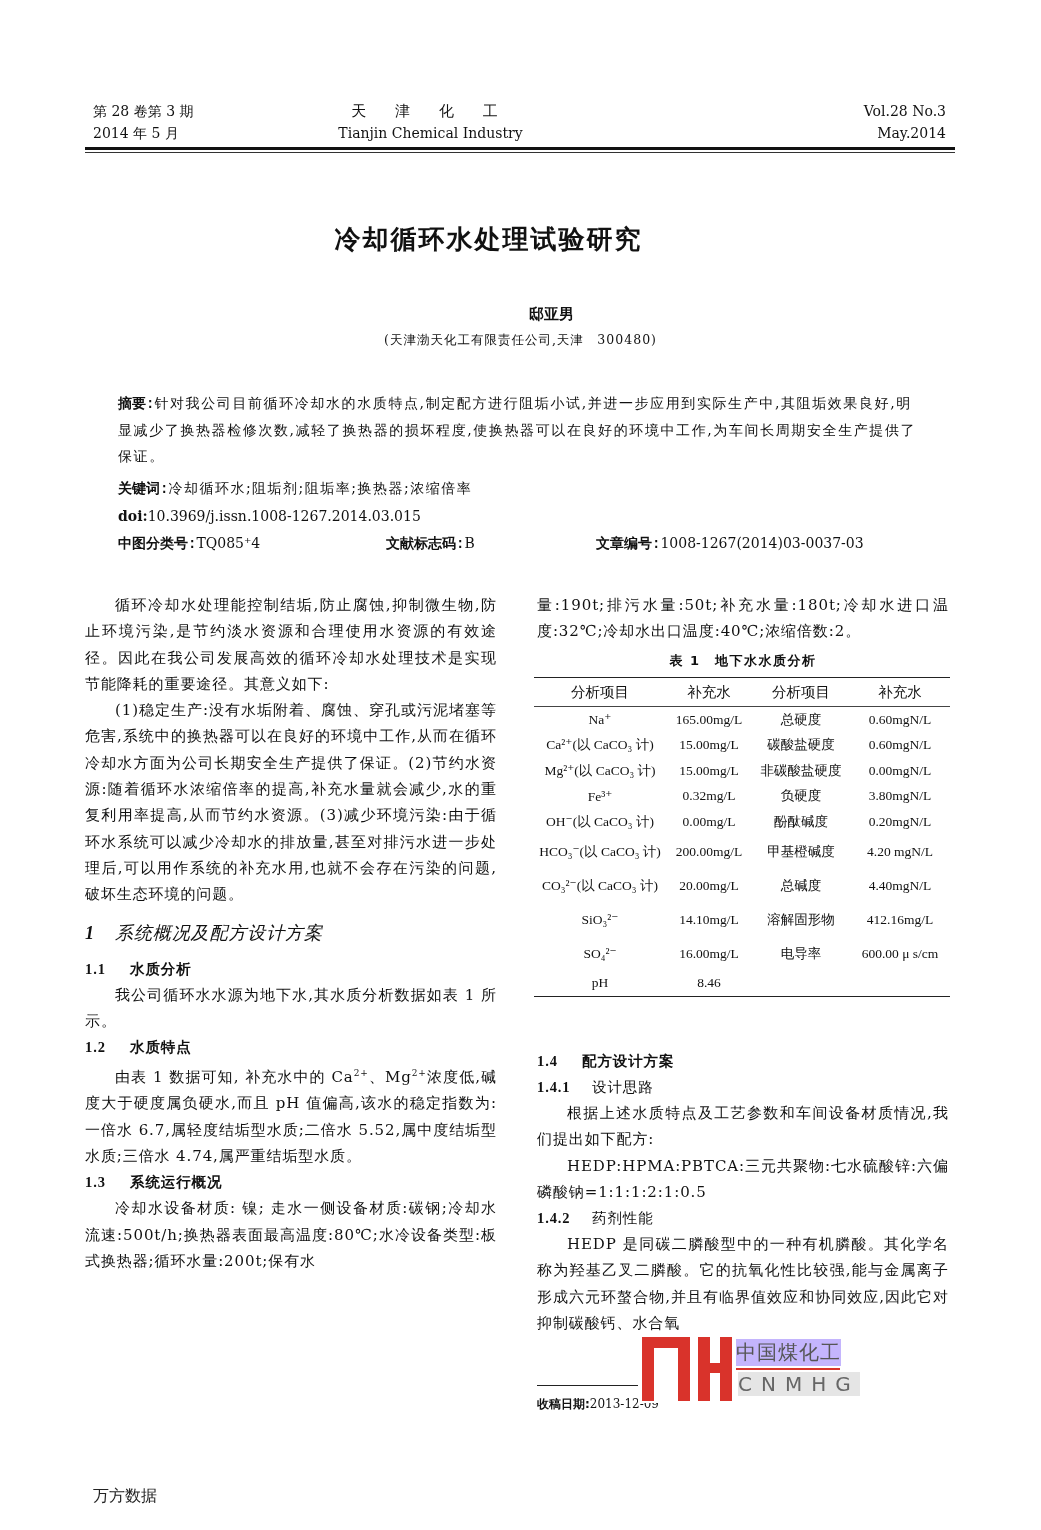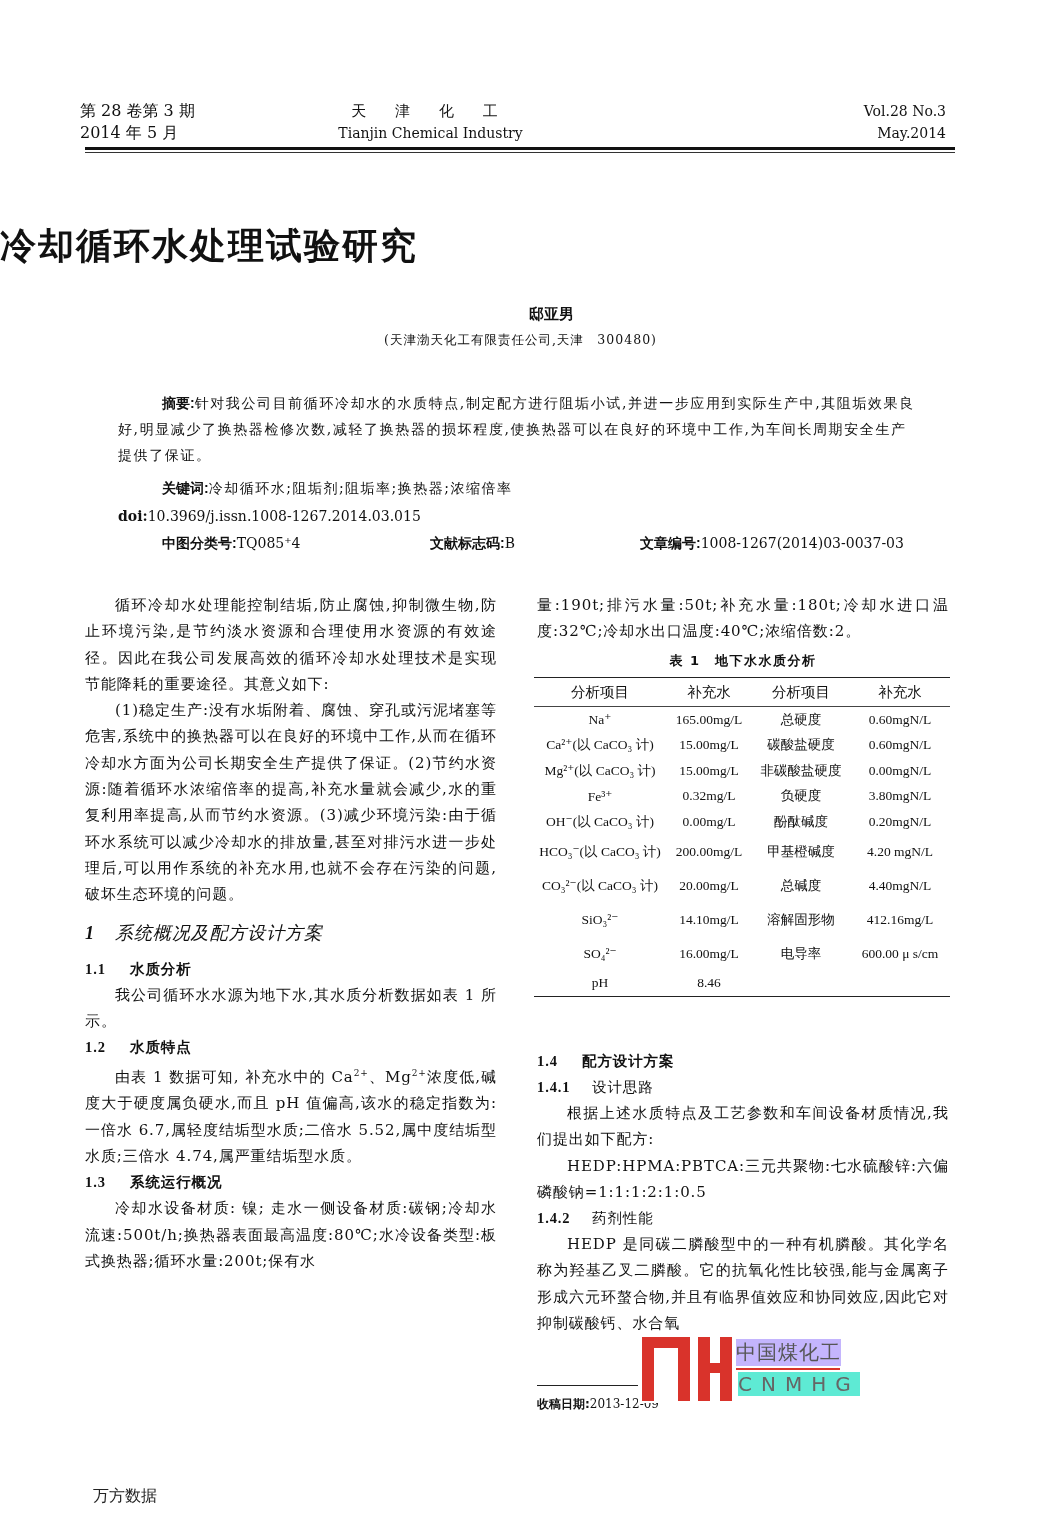--- a/index.html
+++ b/index.html
@@ -2,35 +2,35 @@
 <html><head>
 <meta charset="utf-8">
 <style>
   html, body { margin: 0; padding: 0; background: #ffffff; }
   body {
     width: 1041px; height: 1530px; position: relative; overflow: hidden;
     font-family: "DejaVu Serif", "Liberation Serif", serif; color: #111;
   }
   .abs { position: absolute; }
   
-  .hdr-left { left: 80px; top: 100px; font-size: 16px; line-height: 22px; }
+  .hdr-left { left: 93px; top: 100px; font-size: 14px; line-height: 22px; }
   .hdr-center { left: 0; width: 861px; top: 100px; text-align: center; font-size: 14px; line-height: 22px; }
   .hdr-center .cn { letter-spacing: 12px; font-size: 15px; }
   .hdr-right { right: 95px; top: 100px; text-align: right; font-size: 14px; line-height: 22px; }
   .hdr-rule1 { left: 85px; width: 870px; top: 147px; height: 3px; background: #111; }
   .hdr-rule2 { left: 85px; width: 870px; top: 152px; height: 1px; background: #333; }
 
-  .title { left: 0; width: 977px; top: 222px; text-align: left; font-size: 36px; font-weight: bold;
+  .title { left: 0; width: 977px; top: 222px; text-align: center; font-size: 26px; font-weight: bold;
            font-family: "DejaVu Sans", "Liberation Sans", sans-serif; letter-spacing: 2px; }
   .author { left: 0; width: 1041px; top: 305px; text-align: center; font-size: 15px; font-weight: bold;
             font-family: "DejaVu Sans", sans-serif; margin-left: 31px; }
   .affil { left: 0; width: 1041px; top: 332px; text-align: center; font-size: 12.5px; letter-spacing: 1px; }
 
   .abstract { left: 118px; width: 800px; top: 390px; font-size: 14px; line-height: 26px; letter-spacing: 1.6px; }
-  .bold-label { font-weight: bold; font-family: Liberation Sans, sans-serif; letter-spacing: 0; margin-left: 44px; }
+  .bold-label { font-weight: bold; font-family: Liberation Mono, monospace; letter-spacing: 0; }
   .meta-line { left: 118px; font-size: 14px; }
   .kw { top: 480px; letter-spacing: 1.5px; }
   .doi { top: 508px; }
   .cls { top: 535px; width: 800px; }
   .cls span.item { position: absolute; white-space: nowrap; }
 
   .col { font-size: 15px; line-height: 26.3px; letter-spacing: 0.9px; text-align: justify; }
   .col p { margin: 0; }
   .indent { text-indent: 2em; }
   .left-col { left: 85px; width: 412px; }
@@ -228,15 +228,15 @@
   <rect x="4" y="4" width="44" height="11" fill="#d9332b"></rect>
   <rect x="40" y="4" width="12" height="64" fill="#d9332b"></rect>
   <rect x="40" y="4" width="44" height="11" fill="#d9332b" opacity="0"></rect>
   <polygon points="20,4 30,4 42,36 34,40" fill="#d9332b" opacity="0"></polygon>
   <rect x="60" y="4" width="12" height="64" fill="#d9332b"></rect>
   <rect x="60" y="30" width="32" height="10" fill="#d9332b"></rect>
   <rect x="82" y="4" width="12" height="64" fill="#d9332b"></rect>
 </svg>
 <div class="abs logo-text-cn" style="background:#c4b5fd">中国煤化工</div>
 <div class="abs logo-rule"></div>
-<div class="abs logo-text-en" style="background:#5eead4">CNMHG</div>
+<div class="abs logo-text-en" style="background:#e5e5e5">CNMHG</div>
 
 <div class="abs wanfang">万方数据</div>
 
 </body></html>

